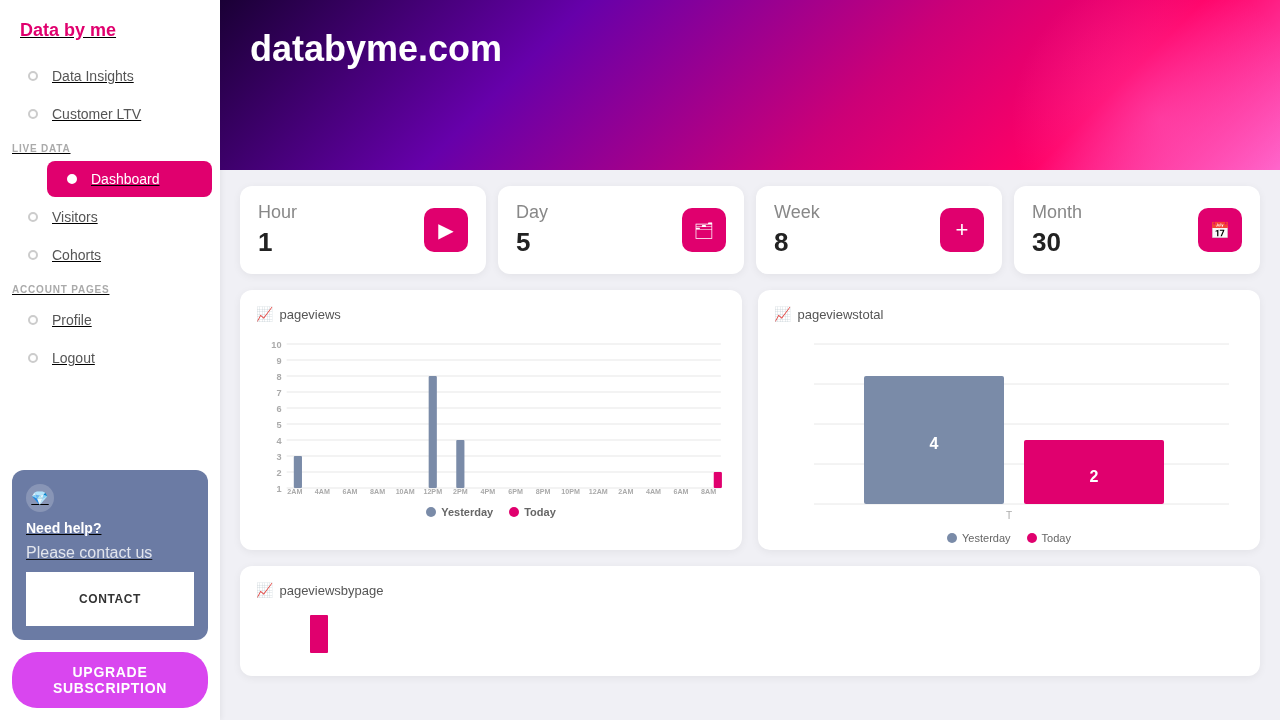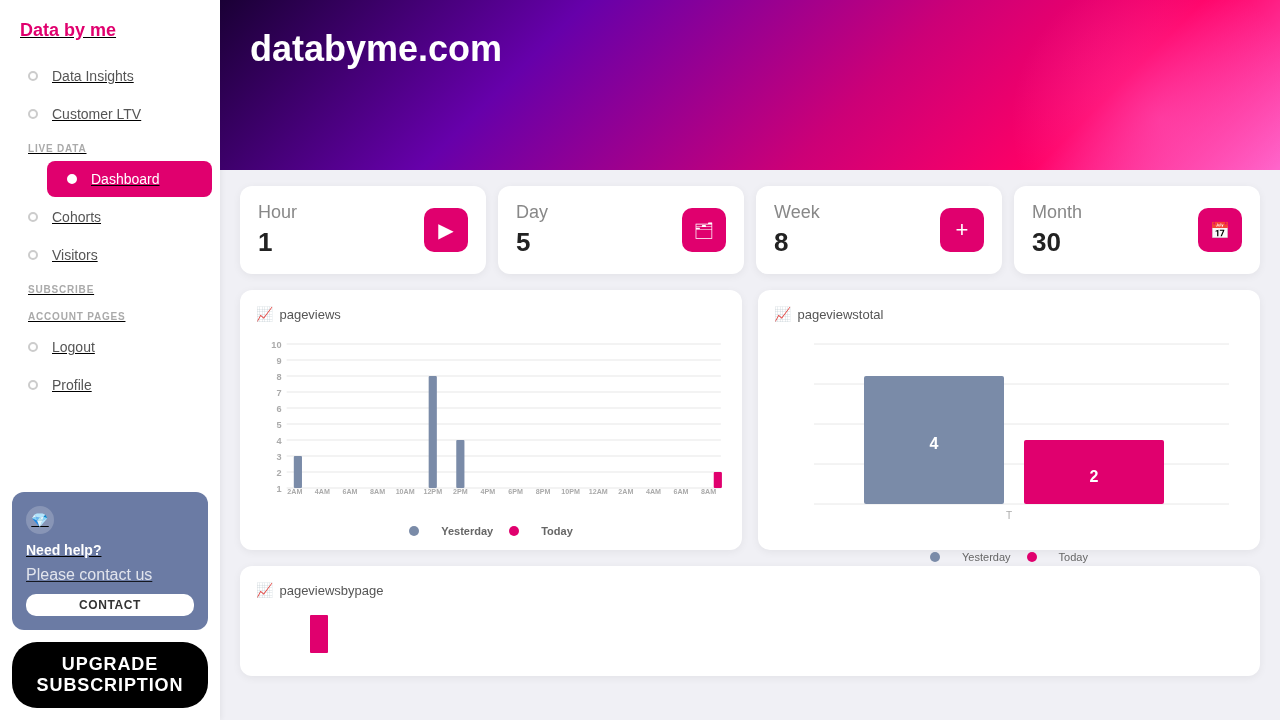--- a/index.html
+++ b/index.html
@@ -18,21 +18,21 @@
       box-shadow: 2px 0 5px rgba(0,0,0,0.05);
       text-decoration: underline;
     }
     .sidebar-logo {
       padding: 20px 20px 16px;
       color: #e0006e;
       font-size: 18px;
       font-weight: 700;
     }
     .sidebar-section-label {
-      padding: 10px 28px 6px;
+      padding: 10px 12px 6px;
       font-size: 10px;
       font-weight: 700;
       color: #aaa;
       letter-spacing: 0.08em;
       text-transform: uppercase;
     }
     .sidebar-item {
       display: flex;
       align-items: center;
       gap: 14px;
@@ -75,35 +75,35 @@
       font-size: 14px;
       margin-bottom: 8px;
     }
     .help-box .help-title { font-weight: 700; font-size: 14px; margin-bottom: 8px; }
     .help-box .help-sub { font-size: 16px; opacity: 0.8; margin-bottom: 10px; }
     .contact-btn {
       width: 100%;
       background: #fff;
       color: #333;
       border: none;
-      border-radius: 10px;
-      padding: 4px;
+      border-radius: 0;
+      padding: 20px;
       font-size: 12px;
       font-weight: 700;
       cursor: pointer;
       letter-spacing: 0.05em;
     }
     .upgrade-btn {
       width: 100%;
-      background: #000000;
+      background: #d946ef;
       color: #fff;
       border: none;
       border-radius: 25px;
       padding: 12px;
-      font-size: 18px;
+      font-size: 14px;
       font-weight: 700;
       cursor: pointer;
       letter-spacing: 0.05em;
     }
 
     
     .main {
       flex: 1;
       display: flex;
       flex-direction: column;
@@ -201,24 +201,23 @@
     .bar-chart-svg { width: 100%; height: 160px; }
     .chart-legend {
       display: flex;
       gap: 16px;
       margin-top: 8px;
       justify-content: center;
     }
     .legend-item {
       display: flex;
       align-items: center;
-      gap: 22px;
+      gap: 5px;
       font-size: 11px;
       color: #666;
-      margin-top: 19px;
     }
     .legend-dot {
       width: 10px; height: 10px;
       border-radius: 50%;
     }
     .legend-dot.yesterday { background: #7a8ba8; }
     .legend-dot.today { background: #e0006e; }
 
     
     .charts-row2 {
@@ -250,37 +249,36 @@
     <span>Customer LTV</span>
   </div>
 
   <div class="sidebar-section-label">LIVE DATA</div>
   <div class="sidebar-item active">
     <span class="dot"></span>
     <span>Dashboard</span>
   </div>
   <div class="sidebar-item">
     <span class="dot"></span>
+    <span>Visitors</span>
+  </div>
+  <div class="sidebar-item">
+    <span class="dot"></span>
     <span>Cohorts</span>
   </div>
-  <div class="sidebar-item">
-    <span class="dot"></span>
-    <span>Visitors</span>
-  </div>
-
-  <div class="sidebar-section-label">SUBSCRIBE</div>
+
 
   <div class="sidebar-section-label">ACCOUNT PAGES</div>
   <div class="sidebar-item">
     <span class="dot"></span>
+    <span>Profile</span>
+  </div>
+  <div class="sidebar-item">
+    <span class="dot"></span>
     <span>Logout</span>
-  </div>
-  <div class="sidebar-item">
-    <span class="dot"></span>
-    <span>Profile</span>
   </div>
 
   <div class="sidebar-bottom">
     <div class="help-box">
       <div class="help-icon">💎</div>
       <div class="help-title">Need help?</div>
       <div class="help-sub">Please contact us</div>
       <button class="contact-btn">CONTACT</button>
     </div>
     <button class="upgrade-btn">UPGRADE SUBSCRIPTION</button>

